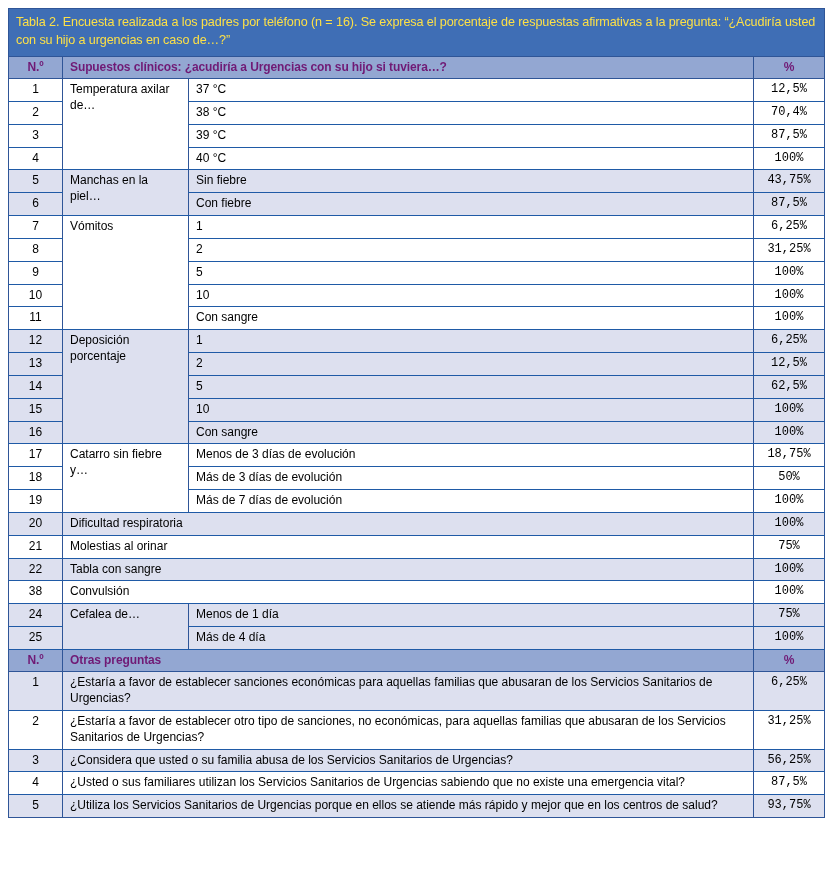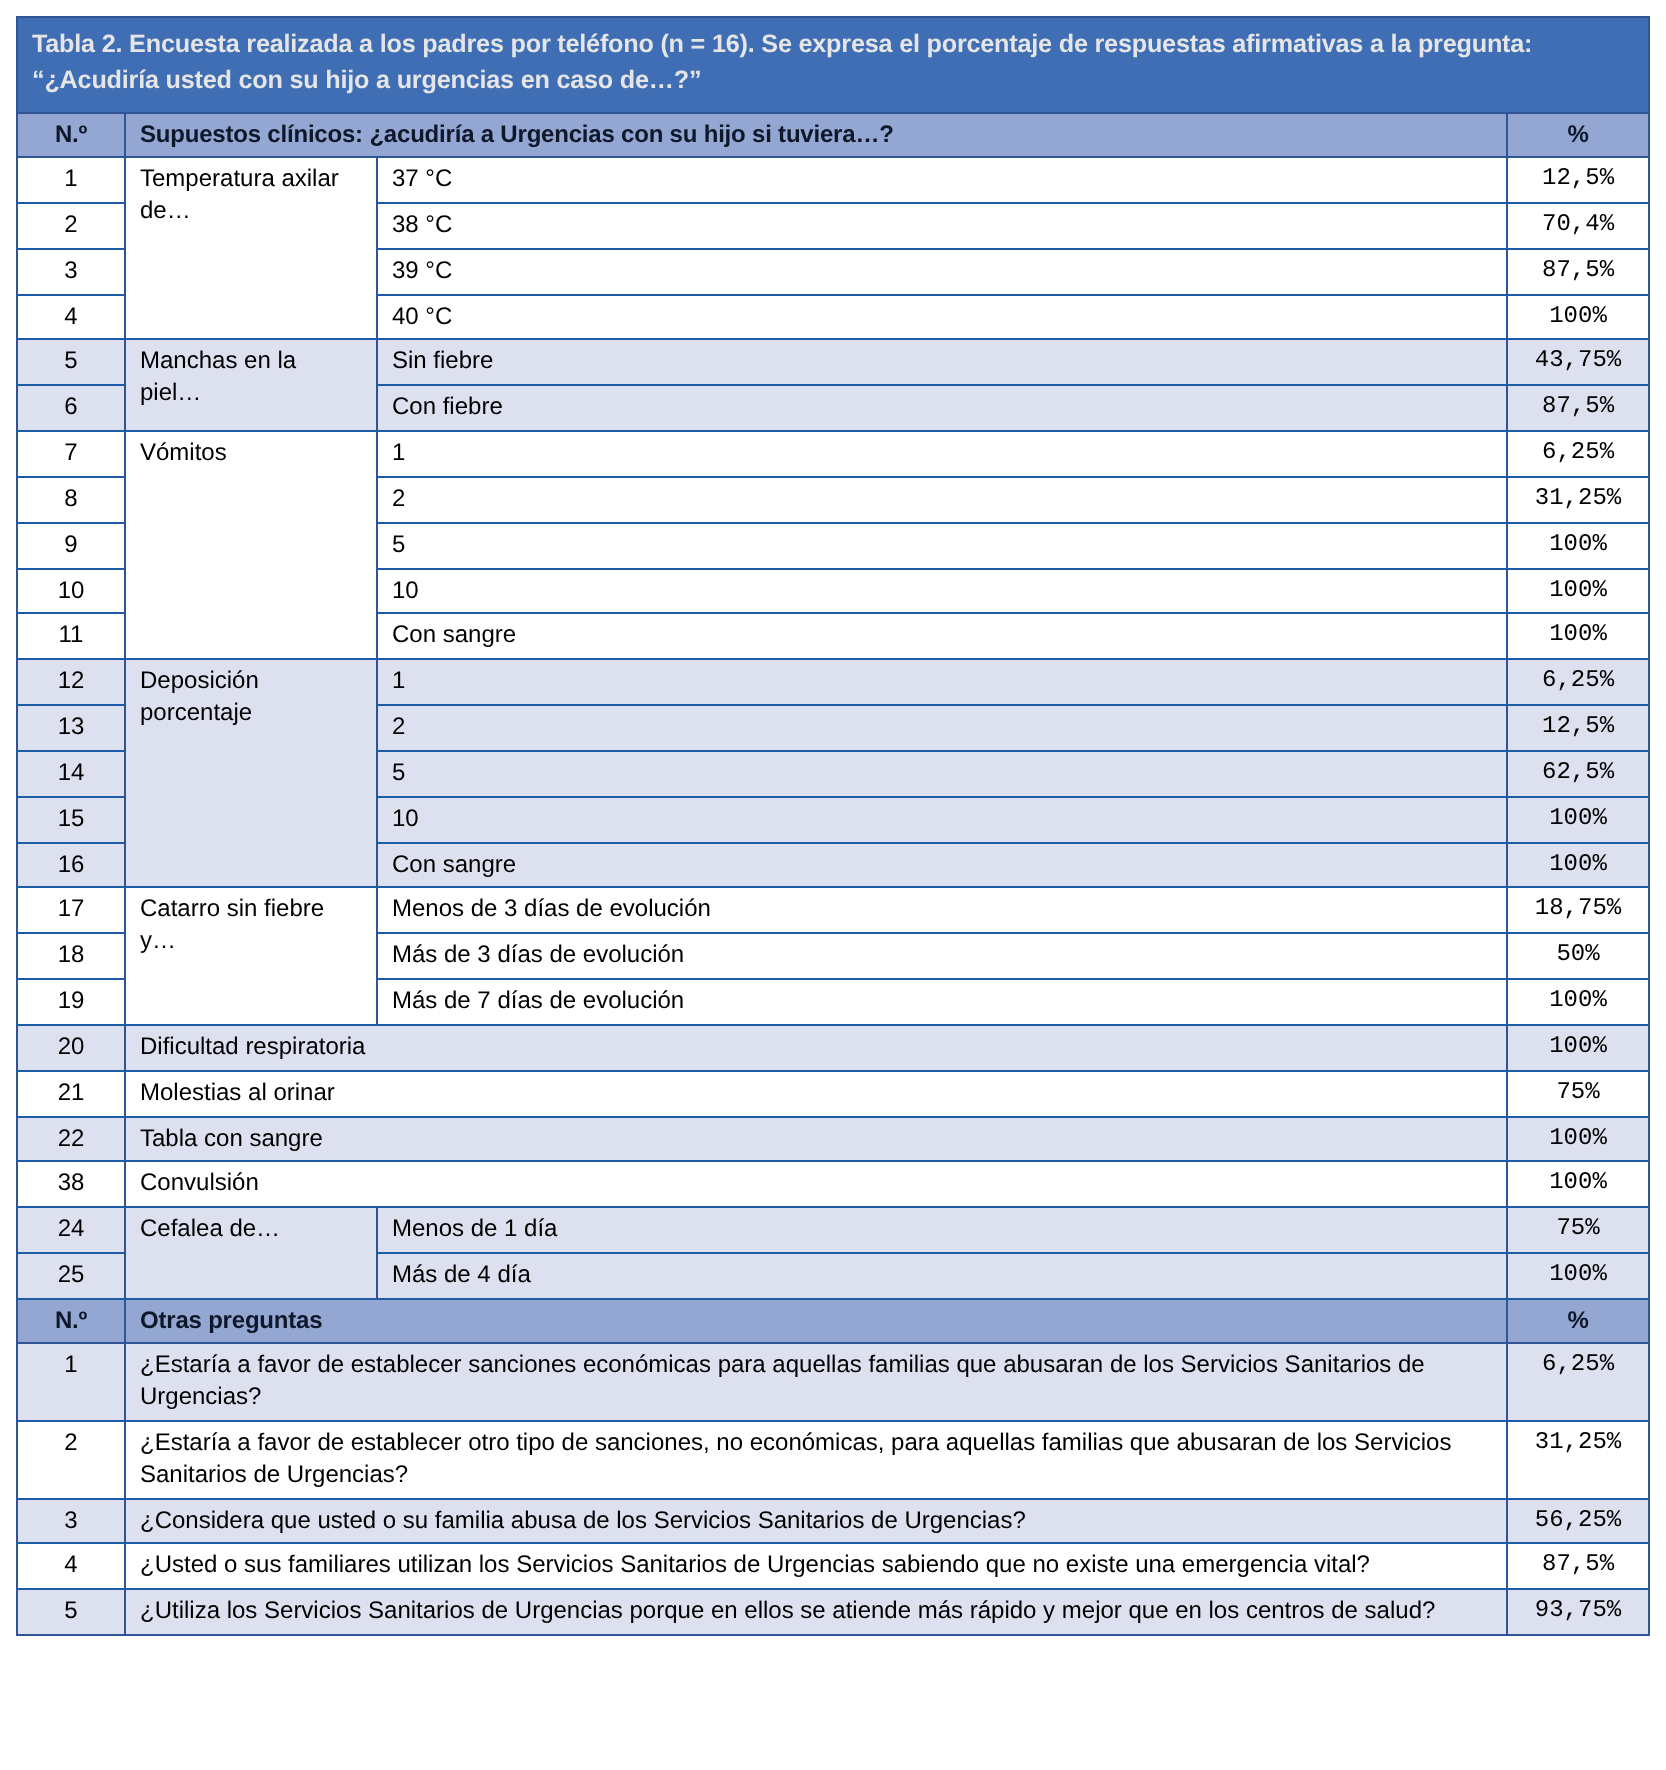--- a/index.html
+++ b/index.html
@@ -30,33 +30,33 @@
   }
 
   table.survey col.c-num   { width: 54px; }
   table.survey col.c-cat   { width: 126px; }
   table.survey col.c-desc  { width: 565px; }
   table.survey col.c-pct   { width: 71px; }
 
   
   tr.title-row td {
     background: #3f6eb5;
-    color: #e5e5e5;
+    color: #fde047;
     font-size: 12.6px;
-    font-weight: bold;
+    font-weight: normal;
     line-height: 1.42;
     padding: 5px 7px 6px 7px;
     border: none;
     letter-spacing: -0.1px;
   }
 
   
   tr.section-row td {
     background: #93a7d2;
-    color: #0f172a;
+    color: #701a75;
     font-size: 12px;
     font-weight: bold;
     line-height: 1.2;
     padding: 3px 7px 4px 7px;
     border-top: 1px solid #2f5597;
     border-bottom: 1px solid #2f5597;
     border-left: 1px solid #2f5597;
     letter-spacing: -0.1px;
   }
   tr.section-row td.sec-num { text-align: center; border-left: none; }

